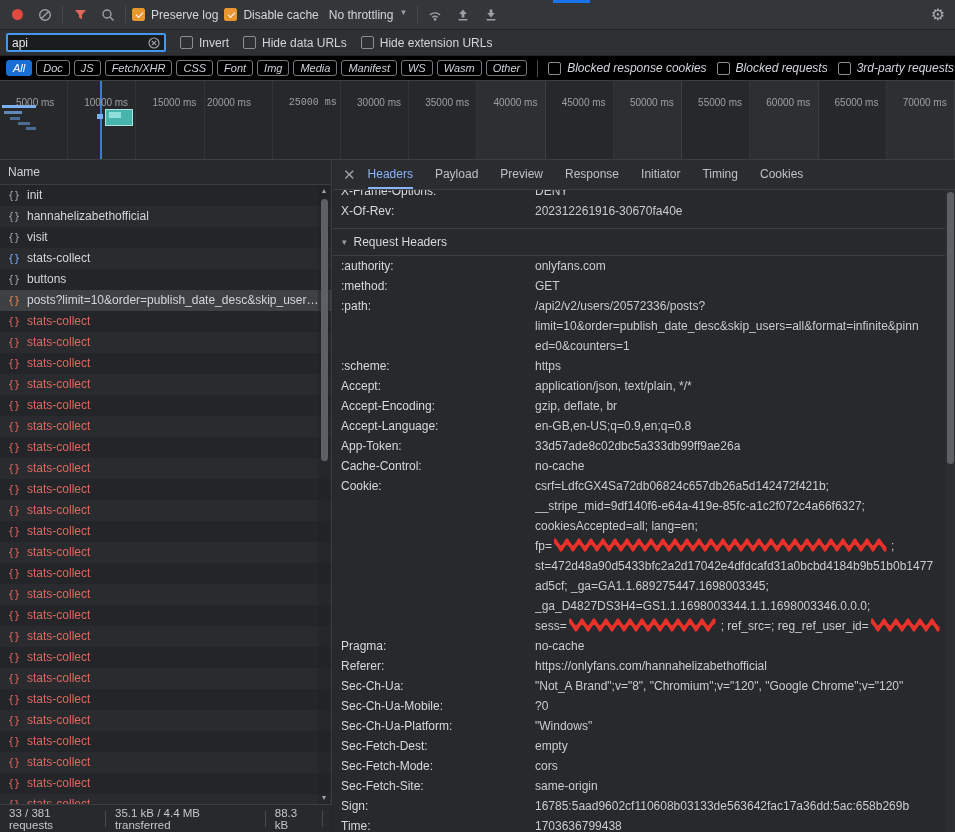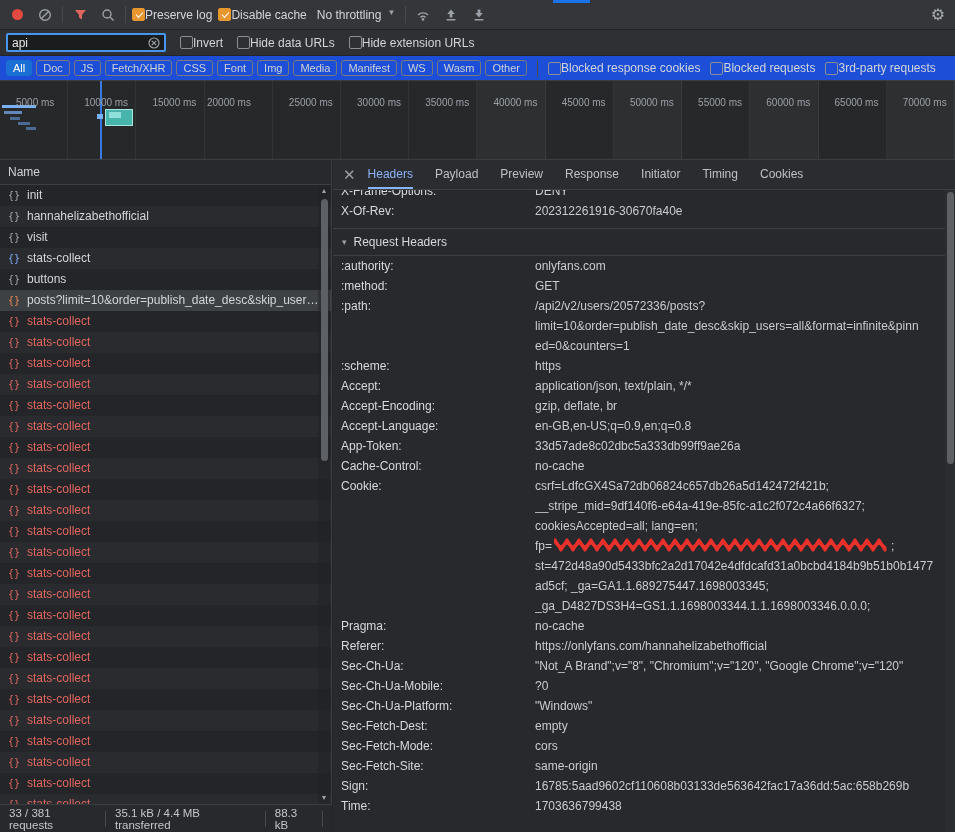--- a/index.html
+++ b/index.html
@@ -3,32 +3,32 @@
 <meta charset="utf-8">
 <style>
   *{box-sizing:border-box;margin:0;padding:0;}
   html,body{background:#1b1c1e;}
   body{font-family:"Liberation Sans",sans-serif;}
   .screen{position:relative;width:955px;height:832px;background:#242528;overflow:hidden;color:#d2d5d9;font-size:12px;}
 
   
   .toolbar1{position:absolute;left:0;top:0;width:955px;height:30px;background:#34363a;border-bottom:1px solid #232427;display:flex;align-items:center;padding:0 6px;gap:6px;}
   .toolbar2{position:absolute;left:0;top:30px;width:955px;height:26px;background:#2e3033;border-bottom:1px solid #232427;display:flex;align-items:center;padding:0 6px;gap:14px;}
-  .chipbar{position:absolute;left:0;top:56px;width:955px;height:25px;background:#1d4ed8;border-bottom:1px solid #3c3e42;display:flex;align-items:center;padding:0 6px;gap:10px;}
+  .chipbar{position:absolute;left:0;top:56px;width:955px;height:25px;background:#000000;border-bottom:1px solid #3c3e42;display:flex;align-items:center;padding:0 6px;gap:10px;font-style:italic;}
   .icon-btn{width:22px;height:22px;display:flex;align-items:center;justify-content:center;flex:none;cursor:pointer;}
   .rec-dot{width:11px;height:11px;border-radius:50%;background:#e14a41;}
   .vsep{width:1px;height:17px;background:#47494d;flex:none;}
   .spacer{flex:1;}
   .gear{font-size:16px;color:#a6abb0;line-height:1;}
   .throttle{display:flex;align-items:flex-start;gap:6px;color:#d2d5d9;cursor:pointer;padding:0 4px;}
   .caret{font-size:8px;color:#9aa0a6;}
   .active-tab-underline{position:absolute;left:553px;top:0;width:37px;height:3px;background:#1a73e8;z-index:5;}
 
   
-  .cb{display:flex;align-items:center;cursor:pointer;flex:none;color:#d2d5d9;}
+  .cb{display:flex;align-items:center;gap:6px;cursor:pointer;flex:none;color:#d2d5d9;}
   .cb .box{width:13px;height:13px;border:1.5px solid #8a8f94;border-radius:2px;position:relative;flex:none;background:transparent;}
   .cb .box.checked{background:#e8962e;border-color:#e8962e;}
   .cb .box.checked::after{content:"";position:absolute;left:2.5px;top:3px;width:6px;height:3px;border-left:1.8px solid #fff;border-bottom:1.8px solid #fff;transform:rotate(-45deg);}
 
   
   .filter-box{display:flex;align-items:center;width:160px;height:19px;background:#1b1c1e;border:2px solid #4596ee;border-radius:2px;padding:0 4px;gap:4px;}
   .filter-box input{flex:1;min-width:0;background:transparent;border:none;outline:none;color:#e5e5e5;font-size:12px;font-family:"Liberation Sans",sans-serif;}
 
   
   .chips{display:flex;align-items:center;gap:4px;}
@@ -216,21 +216,21 @@
     <div class="deco" style="left:109px;top:31px;width:12px;height:6px;background:#8fe0da;"></div>
   <div class="tl-col" style="left: 0px; width: 68.21px;"></div>
       <span class="tl-label" style="left: 16px;">5000 ms</span>
       <div class="tl-col" style="left: 68.21px; width: 68.21px;"></div>
       <span class="tl-label" style="left: 84.21px;">10000 ms</span>
       <div class="tl-col" style="left: 136.42px; width: 68.21px;"></div>
       <span class="tl-label" style="left: 152.42px;">15000 ms</span>
       <div class="tl-col" style="left: 204.63px; width: 68.21px;"></div>
       <span class="tl-label" style="left: 207px;">20000 ms</span>
       <div class="tl-col" style="left: 272.84px; width: 68.21px;"></div>
-      <span class="tl-label" style="left: 288.84px;">25000 ms</span>
+      <span class="tl-label" style="left: 288.84px; font-family: Liberation Mono, monospace;">25000 ms</span>
       <div class="tl-col" style="left: 341.05px; width: 68.21px;"></div>
       <span class="tl-label" style="left: 357.05px;">30000 ms</span>
       <div class="tl-col" style="left: 409.26px; width: 68.21px;"></div>
       <span class="tl-label" style="left: 425.26px;">35000 ms</span>
       <div class="tl-col tl-alt" style="left: 477.47px; width: 68.21px;"></div>
       <span class="tl-label" style="left: 493.47px;">40000 ms</span>
       <div class="tl-col" style="left: 545.68px; width: 68.21px;"></div>
       <span class="tl-label" style="left: 561.68px;">45000 ms</span>
       <div class="tl-col tl-alt" style="left: 613.89px; width: 68.21px;"></div>
       <span class="tl-label" style="left: 629.89px;">50000 ms</span>
@@ -391,20 +391,27 @@
               <div class="hdr-line"><span>csrf=LdfcGX4Sa72db06824c657db26a5d142472f421b;</span></div>
               <div class="hdr-line"><span>__stripe_mid=9df140f6-e64a-419e-85fc-a1c2f072c4a66f6327;</span></div>
               <div class="hdr-line"><span>cookiesAccepted=all; lang=en;</span></div>
               <div class="hdr-line"><span>fp=</span><svg width="335" height="14">
                   <polyline points="1,2 7,12 13,2 19,12 25,2 31,12 37,2 43,12 49,2 55,12 61,2 67,12 73,2 79,12 85,2 91,12 97,2 103,12 109,2 115,12 121,2 127,12 133,2 139,12 145,2 151,12 157,2 163,12 169,2 175,12 181,2 187,12 193,2 199,12 205,2 211,12 217,2 223,12 229,2 235,12 241,2 247,12 253,2 259,12 265,2 271,12 277,2 283,12 289,2 295,12 301,2 307,12 313,2 319,12 325,2 331,12" fill="none" stroke="#e8312a" stroke-width="3.2" stroke-linejoin="round" stroke-linecap="round"></polyline>
                   <polyline points="1,4 7,10 13,4 19,10 25,4 31,10 37,4 43,10 49,4 55,10 61,4 67,10 73,4 79,10 85,4 91,10 97,4 103,10 109,4 115,10 121,4 127,10 133,4 139,10 145,4 151,10 157,4 163,10 169,4 175,10 181,4 187,10 193,4 199,10 205,4 211,10 217,4 223,10 229,4 235,10 241,4 247,10 253,4 259,10 265,4 271,10 277,4 283,10 289,4 295,10 301,4 307,10 313,4 319,10 325,4 331,10" fill="none" stroke="#e8312a" stroke-width="3.2" stroke-linejoin="round" stroke-linecap="round"></polyline>
                 </svg><span>;</span></div>
               <div class="hdr-line"><span>st=472d48a90d5433bfc2a2d17042e4dfdcafd31a0bcbd4184b9b51b0b1477</span></div>
               <div class="hdr-line"><span>ad5cf; _ga=GA1.1.689275447.1698003345;</span></div>
               <div class="hdr-line"><span>_ga_D4827DS3H4=GS1.1.1698003344.1.1.1698003346.0.0.0;</span></div>
+              <div class="hdr-line"><span>sess=</span><svg width="150" height="14">
+                  <polyline points="1,2 7,12 13,2 19,12 25,2 31,12 37,2 43,12 49,2 55,12 61,2 67,12 73,2 79,12 85,2 91,12 97,2 103,12 109,2 115,12 121,2 127,12 133,2 139,12 145,2" fill="none" stroke="#e8312a" stroke-width="3.2" stroke-linejoin="round" stroke-linecap="round"></polyline>
+                  <polyline points="1,4 7,10 13,4 19,10 25,4 31,10 37,4 43,10 49,4 55,10 61,4 67,10 73,4 79,10 85,4 91,10 97,4 103,10 109,4 115,10 121,4 127,10 133,4 139,10 145,4" fill="none" stroke="#e8312a" stroke-width="3.2" stroke-linejoin="round" stroke-linecap="round"></polyline>
+                </svg><span>; ref_src=; reg_ref_user_id=</span><svg width="72" height="14">
+                  <polyline points="1,2 7,12 13,2 19,12 25,2 31,12 37,2 43,12 49,2 55,12 61,2 67,12" fill="none" stroke="#e8312a" stroke-width="3.2" stroke-linejoin="round" stroke-linecap="round"></polyline>
+                  <polyline points="1,4 7,10 13,4 19,10 25,4 31,10 37,4 43,10 49,4 55,10 61,4 67,10" fill="none" stroke="#e8312a" stroke-width="3.2" stroke-linejoin="round" stroke-linecap="round"></polyline>
+                </svg></div>
             </div>
           </div>
           <div class="hdr-row">
             <div class="hdr-name">Pragma:</div>
             <div class="hdr-value">
               <div class="hdr-line"><span>no-cache</span></div>
             </div>
           </div>
           <div class="hdr-row">
             <div class="hdr-name">Referer:</div>

